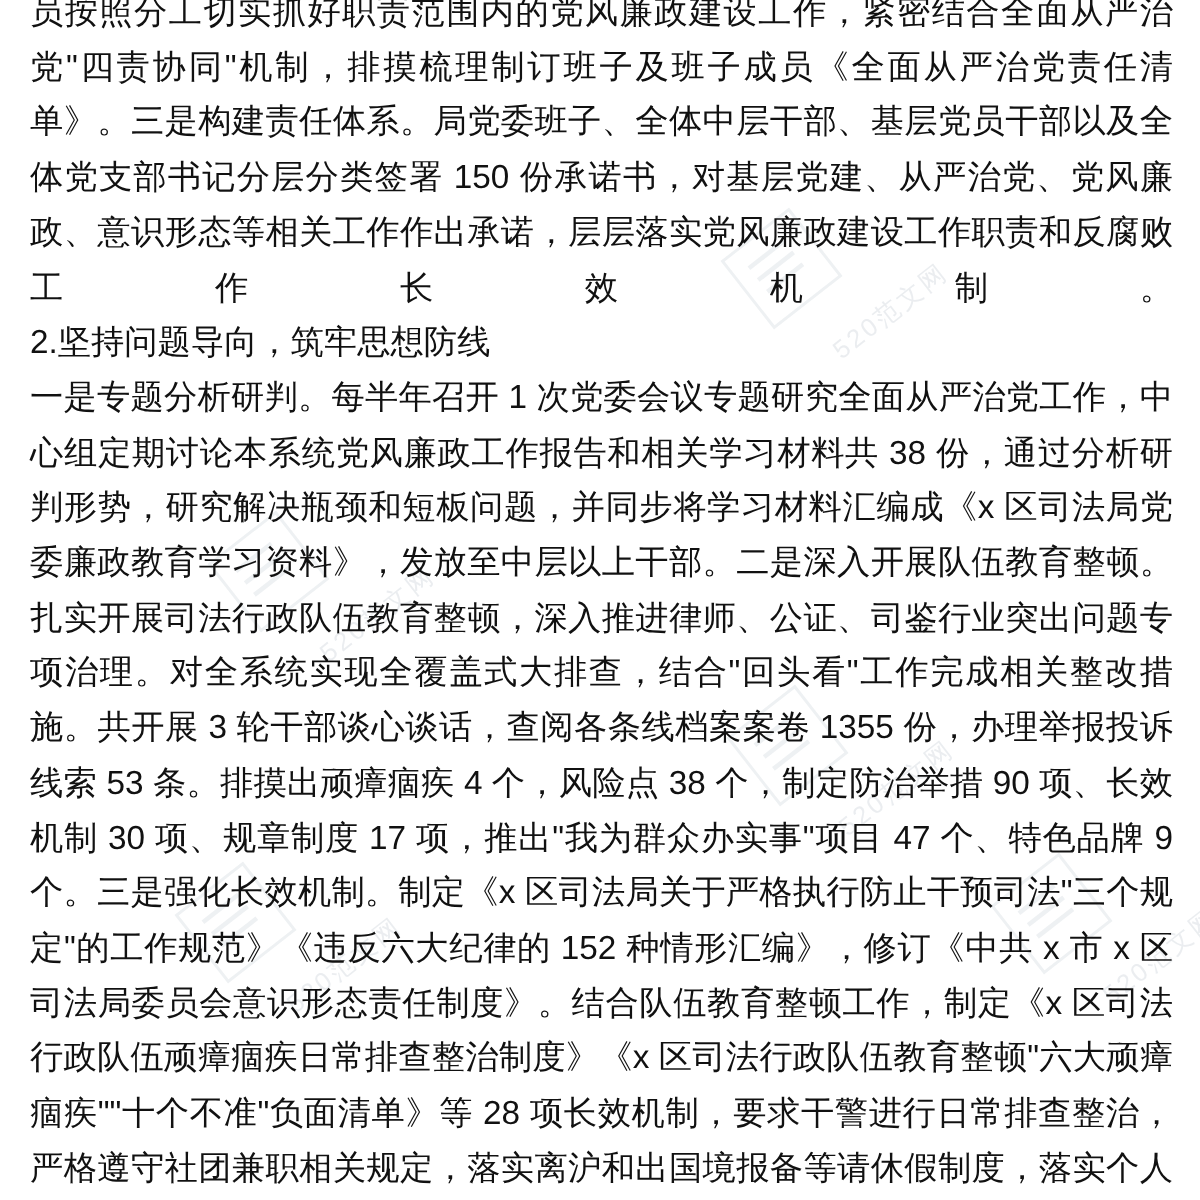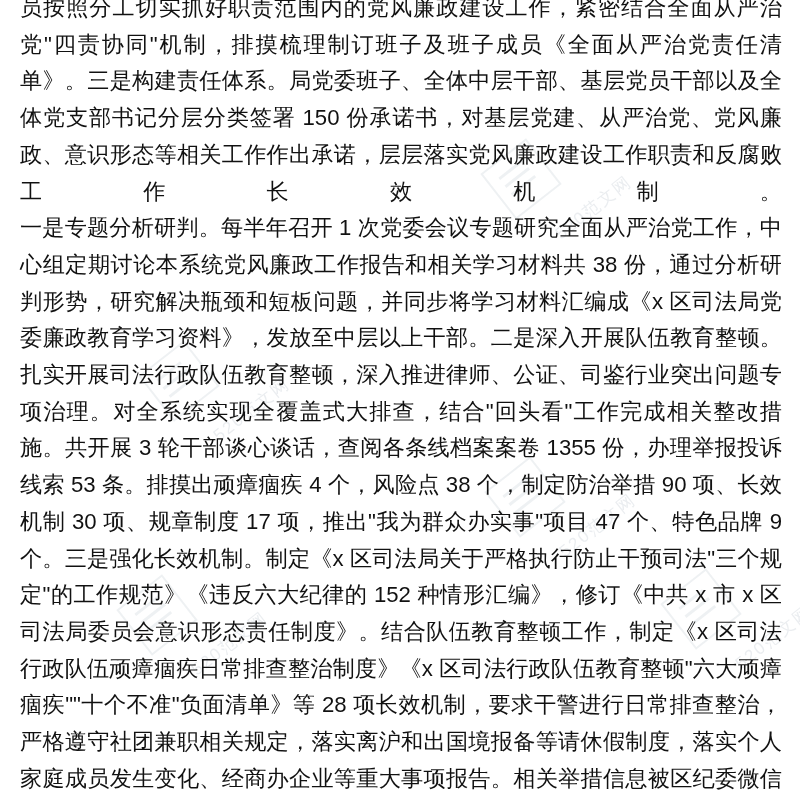--- a/index.html
+++ b/index.html
@@ -97,16 +97,17 @@
   <div class="wm-logo" style="left:128px; top:586px;"></div>
   <div class="wm" style="left:184px; top:632px;">520范文网</div>
 
   <div class="wm-logo" style="left:672px; top:580px;"></div>
   <div class="wm" style="left:728px; top:626px;">520范文网</div>
 </div>
 
 <div id="doc-page">
   <div id="doc-body">
     <p class="para lastjust">员按照分工切实抓好职责范围内的党风廉政建设工作，紧密结合全面从严治党"四责协同"机制，排摸梳理制订班子及班子成员《全面从严治党责任清单》。三是构建责任体系。局党委班子、全体中层干部、基层党员干部以及全体党支部书记分层分类签署 150 份承诺书，对基层党建、从严治党、党风廉政、意识形态等相关工作作出承诺，层层落实党风廉政建设工作职责和反腐败工作长效机制。</p>
+    <p class="para heading">2.坚持问题导向，筑牢思想防线</p>
     <p class="para lastjust">一是专题分析研判。每半年召开 1 次党委会议专题研究全面从严治党工作，中心组定期讨论本系统党风廉政工作报告和相关学习材料共 38 份，通过分析研判形势，研究解决瓶颈和短板问题，并同步将学习材料汇编成《x 区司法局党委廉政教育学习资料》，发放至中层以上干部。二是深入开展队伍教育整顿。扎实开展司法行政队伍教育整顿，深入推进律师、公证、司鉴行业突出问题专项治理。对全系统实现全覆盖式大排查，结合"回头看"工作完成相关整改措施。共开展 3 轮干部谈心谈话，查阅各条线档案案卷 1355 份，办理举报投诉线索 53 条。排摸出顽瘴痼疾 4 个，风险点 38 个，制定防治举措 90 项、长效机制 30 项、规章制度 17 项，推出"我为群众办实事"项目 47 个、特色品牌 9 个。三是强化长效机制。制定《x 区司法局关于严格执行防止干预司法"三个规定"的工作规范》《违反六大纪律的 152 种情形汇编》，修订《中共 x 市 x 区司法局委员会意识形态责任制度》。结合队伍教育整顿工作，制定《x 区司法行政队伍顽瘴痼疾日常排查整治制度》《x 区司法行政队伍教育整顿"六大顽瘴痼疾""十个不准"负面清单》等 28 项长效机制，要求干警进行日常排查整治，严格遵守社团兼职相关规定，落实离沪和出国境报备等请休假制度，落实个人家庭成员发生变化、经商办企业等重大事项报告。相关举措信息被区纪委微信号宣传报道推广。四是加强廉政教育。带头作"三个规定"大宣讲，经常性开展廉政提醒，引领全体干警树牢风险防范意识。召开司法行政队伍教育整顿第一次、第二次警示教育大会，开展本系统"党风廉政教育月"活动，观看"远离家庭腐败"、《贪欲之害》、《换届纪律教育片》等多部警示教育片，邀请区纪委监委办案同志开展《知敬畏 明底线 守纪律 做党和人民的忠诚法律卫士》党纪党规培训，纪委派驻组组长作廉政教育报告，组织党员干部集体观看《扫黑·决战》主题电影，加强《中华人民共和国保守国家秘密法》学习，发动全系统参与区纪委"党规党纪和监察法律法规"网络知识竞赛。</p>
 
   </div>
 </div>
 
 </body></html>

